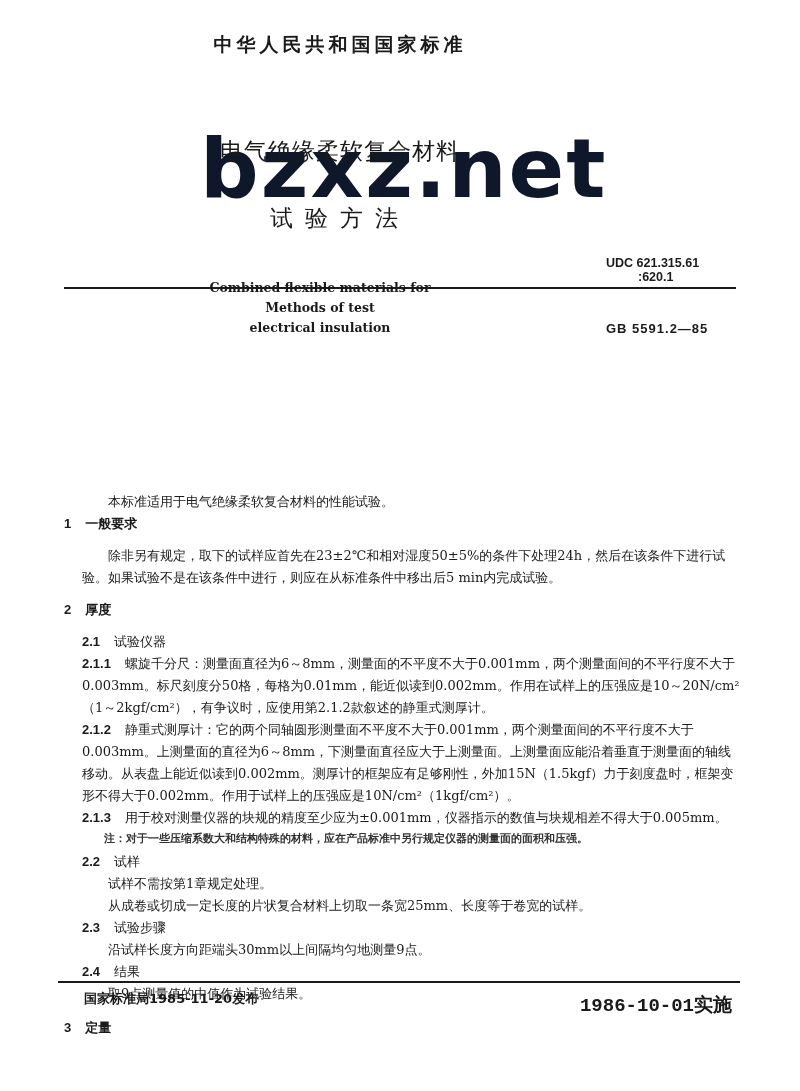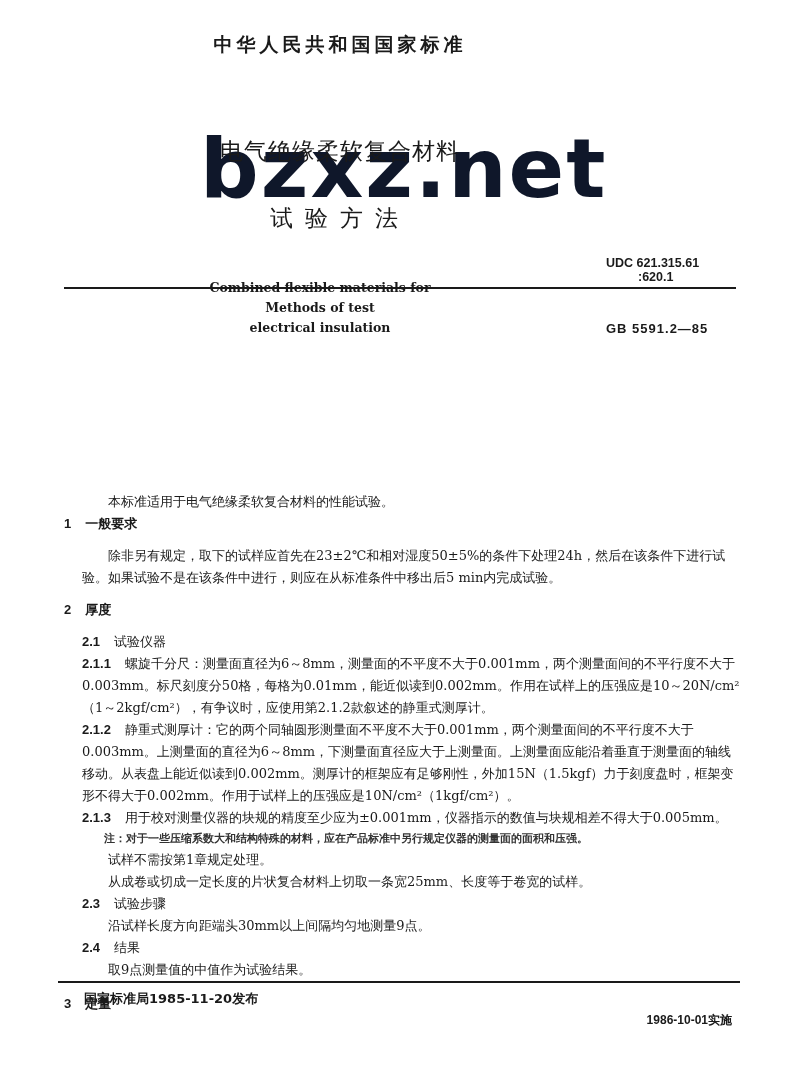--- a/index.html
+++ b/index.html
@@ -56,21 +56,21 @@
     margin: 0; text-indent: 0; margin-left: -18px;
   }
   .h2 { margin: 0; font-size: 13px; }
   .num { font-family: "Liberation Sans", sans-serif; font-weight: bold; margin-right: 14px; }
   .note { font-size: 11px; line-height: 20px; margin: 0; padding-left: 2em; color: #333; font-weight: bold; }
   .indent1 { padding-left: 2em; margin: 0; }
   .footer-left {
     left: 60px; top: 990px; font-family: "DejaVu Sans", sans-serif; font-weight: bold; font-size: 13px; padding-left: 24px;
   }
   .footer-right {
-    right: 68px; top: 992px; font-family: Liberation Sans, sans-serif; font-weight: bold; font-size: 12px; margin-top: 20px;
+    right: 68px; top: 992px; font-family: Liberation Mono, monospace; font-weight: bold; font-size: 19px;
   }
 </style>
 </head>
 <body>
 
 <div class="watermark">bzxz.net</div>
 
 <div class="abs std-org z">中华人民共和国国家标准</div>
 <div class="abs title-cn z">电气绝缘柔软复合材料</div>
 <div class="abs title-cn-2 z">试验方法</div>
@@ -106,20 +106,23 @@
     <span class="num">2.1.1</span><span>螺旋千分尺：测量面直径为6～8mm，测量面的不平度不大于0.001mm，两个测量面间的不平行度不大于0.003mm。标尺刻度分50格，每格为0.01mm，能近似读到0.002mm。作用在试样上的压强应是10～20N/cm²（1～2kgf/cm²），有争议时，应使用第2.1.2款叙述的静重式测厚计。</span>
   </p>
   <p class="p-flush">
     <span class="num">2.1.2</span><span>静重式测厚计：它的两个同轴圆形测量面不平度不大于0.001mm，两个测量面间的不平行度不大于0.003mm。上测量面的直径为6～8mm，下测量面直径应大于上测量面。上测量面应能沿着垂直于测量面的轴线移动。从表盘上能近似读到0.002mm。测厚计的框架应有足够刚性，外加15N（1.5kgf）力于刻度盘时，框架变形不得大于0.002mm。作用于试样上的压强应是10N/cm²（1kgf/cm²）。</span>
   </p>
   <p class="p-flush">
     <span class="num">2.1.3</span><span>用于校对测量仪器的块规的精度至少应为±0.001mm，仪器指示的数值与块规相差不得大于0.005mm。</span>
   </p>
   <p class="note">注：对于一些压缩系数大和结构特殊的材料，应在产品标准中另行规定仪器的测量面的面积和压强。</p>
 
+  <p class="h2" style="margin-top:2px;">
+    <span class="num">2.2</span><span>试样</span>
+  </p>
   <p class="indent1">试样不需按第1章规定处理。</p>
   <p class="indent1">从成卷或切成一定长度的片状复合材料上切取一条宽25mm、长度等于卷宽的试样。</p>
 
   <p class="h2">
     <span class="num">2.3</span><span>试验步骤</span>
   </p>
   <p class="indent1">沿试样长度方向距端头30mm以上间隔均匀地测量9点。</p>
 
   <p class="h2">
     <span class="num">2.4</span><span>结果</span>

